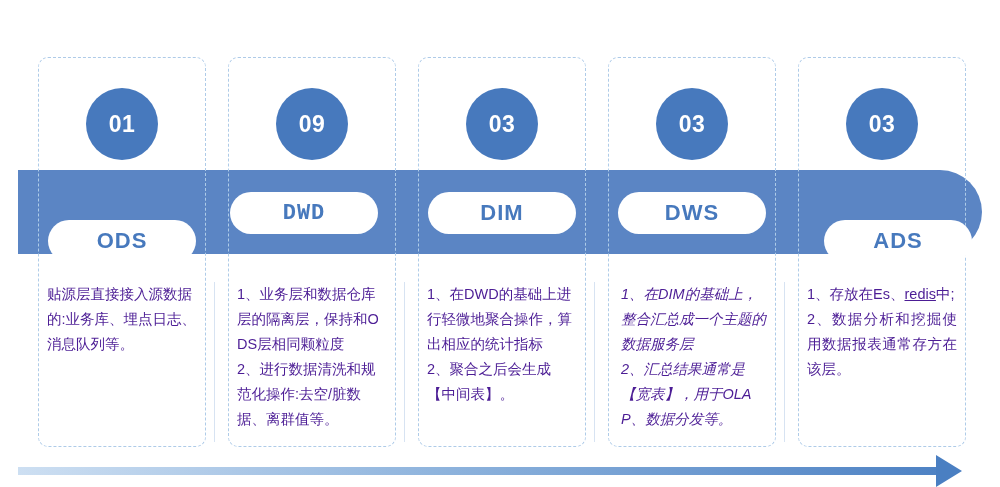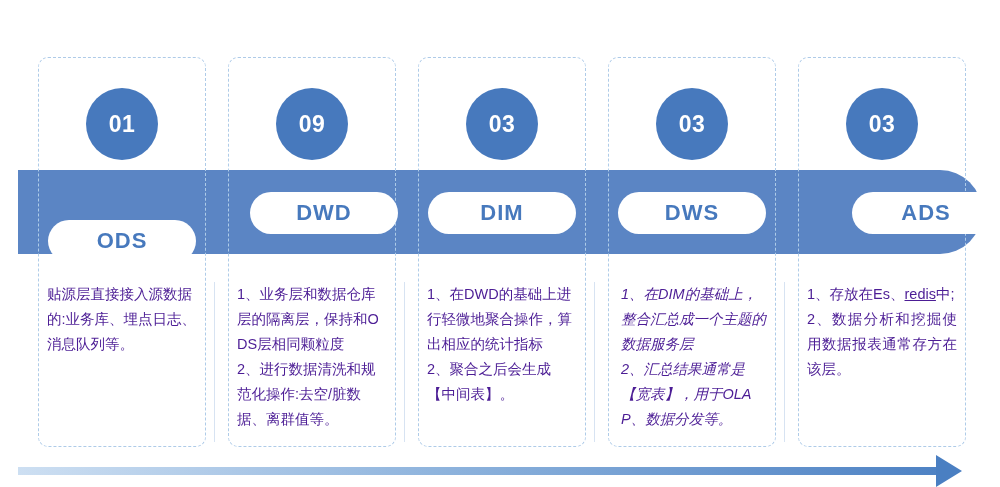--- a/index.html
+++ b/index.html
@@ -142,24 +142,24 @@
   <div class="col" style="left:608px;"></div>
   <div class="col" style="left:798px;"></div>
 
   <div class="circle" style="left:86px;">01</div>
   <div class="circle" style="left:276px;">09</div>
   <div class="circle" style="left:466px;">03</div>
   <div class="circle" style="left:656px;">03</div>
   <div class="circle" style="left:846px;">03</div>
 
   <div class="pill" style="left:48px;margin-top:28px;">ODS</div>
-  <div class="pill" style="left:250px;">DWD</div>
+  <div class="pill" style="left:230px;font-family:Liberation Mono, monospace;">DWD</div>
   <div class="pill" style="left:428px;">DIM</div>
   <div class="pill" style="left:618px;">DWS</div>
-  <div class="pill" style="left:852px;">ADS</div>
+  <div class="pill" style="left:824px;margin-top:28px;">ADS</div>
 
   <div class="vsep" style="left:214px;"></div>
   <div class="vsep" style="left:404px;"></div>
   <div class="vsep" style="left:594px;"></div>
   <div class="vsep" style="left:784px;"></div>
 
   <div class="desc" style="left:47px;">贴源层直接接入源数据的:业务库、埋点日志、消息队列等。</div>
   <div class="desc" style="left:237px;">1、业务层和数据仓库层的隔离层，保持和ODS层相同颗粒度
 2、进行数据清洗和规范化操作:去空/脏数据、离群值等。</div>
   <div class="desc" style="left:427px;">1、在DWD的基础上进行轻微地聚合操作，算出相应的统计指标

